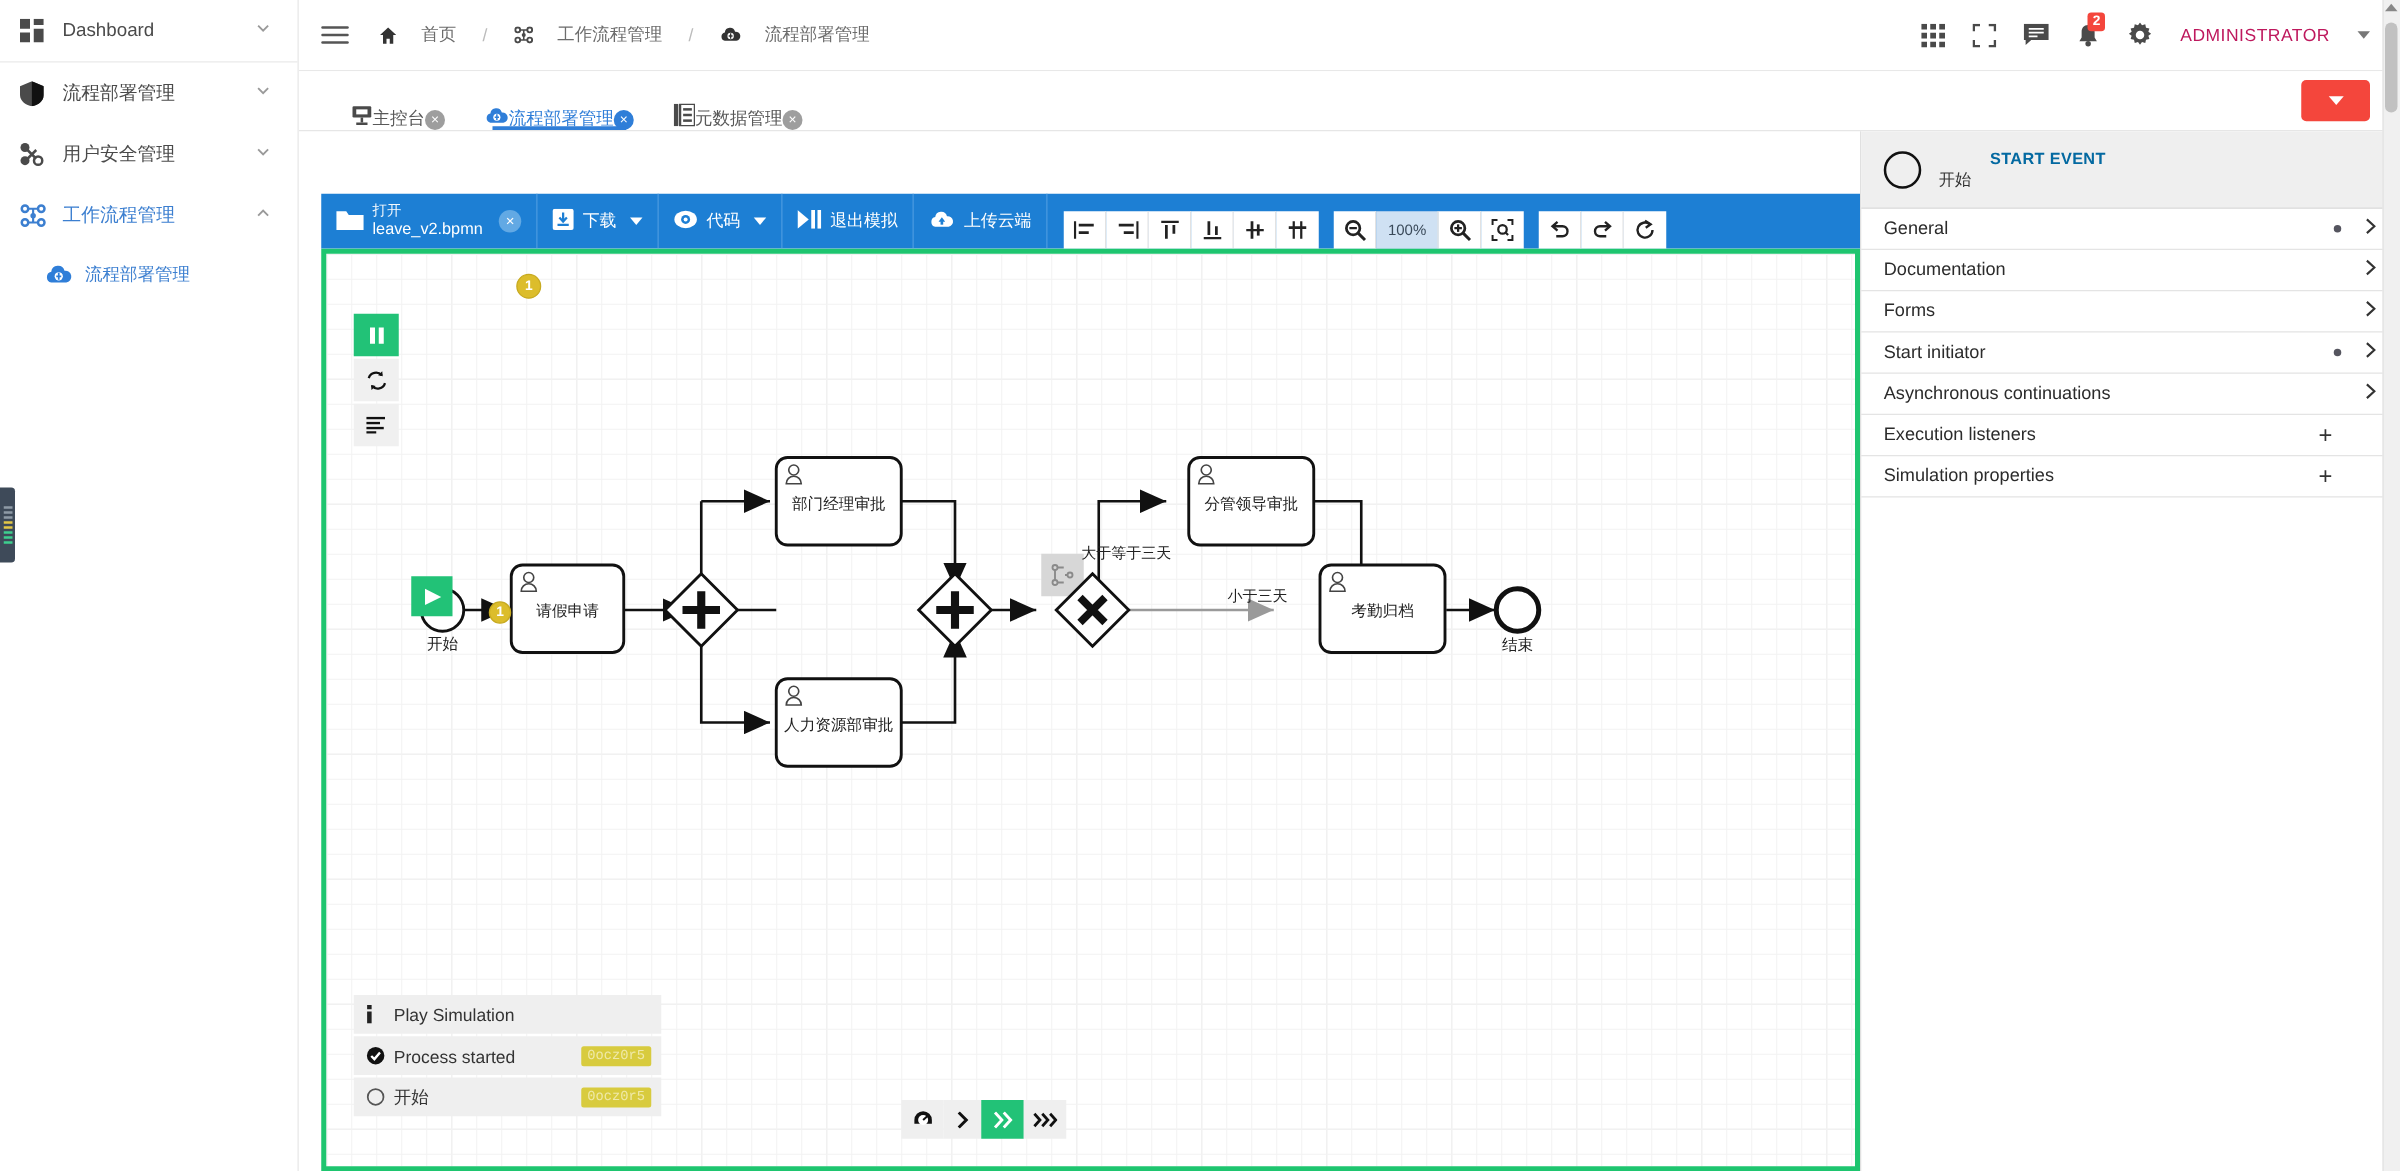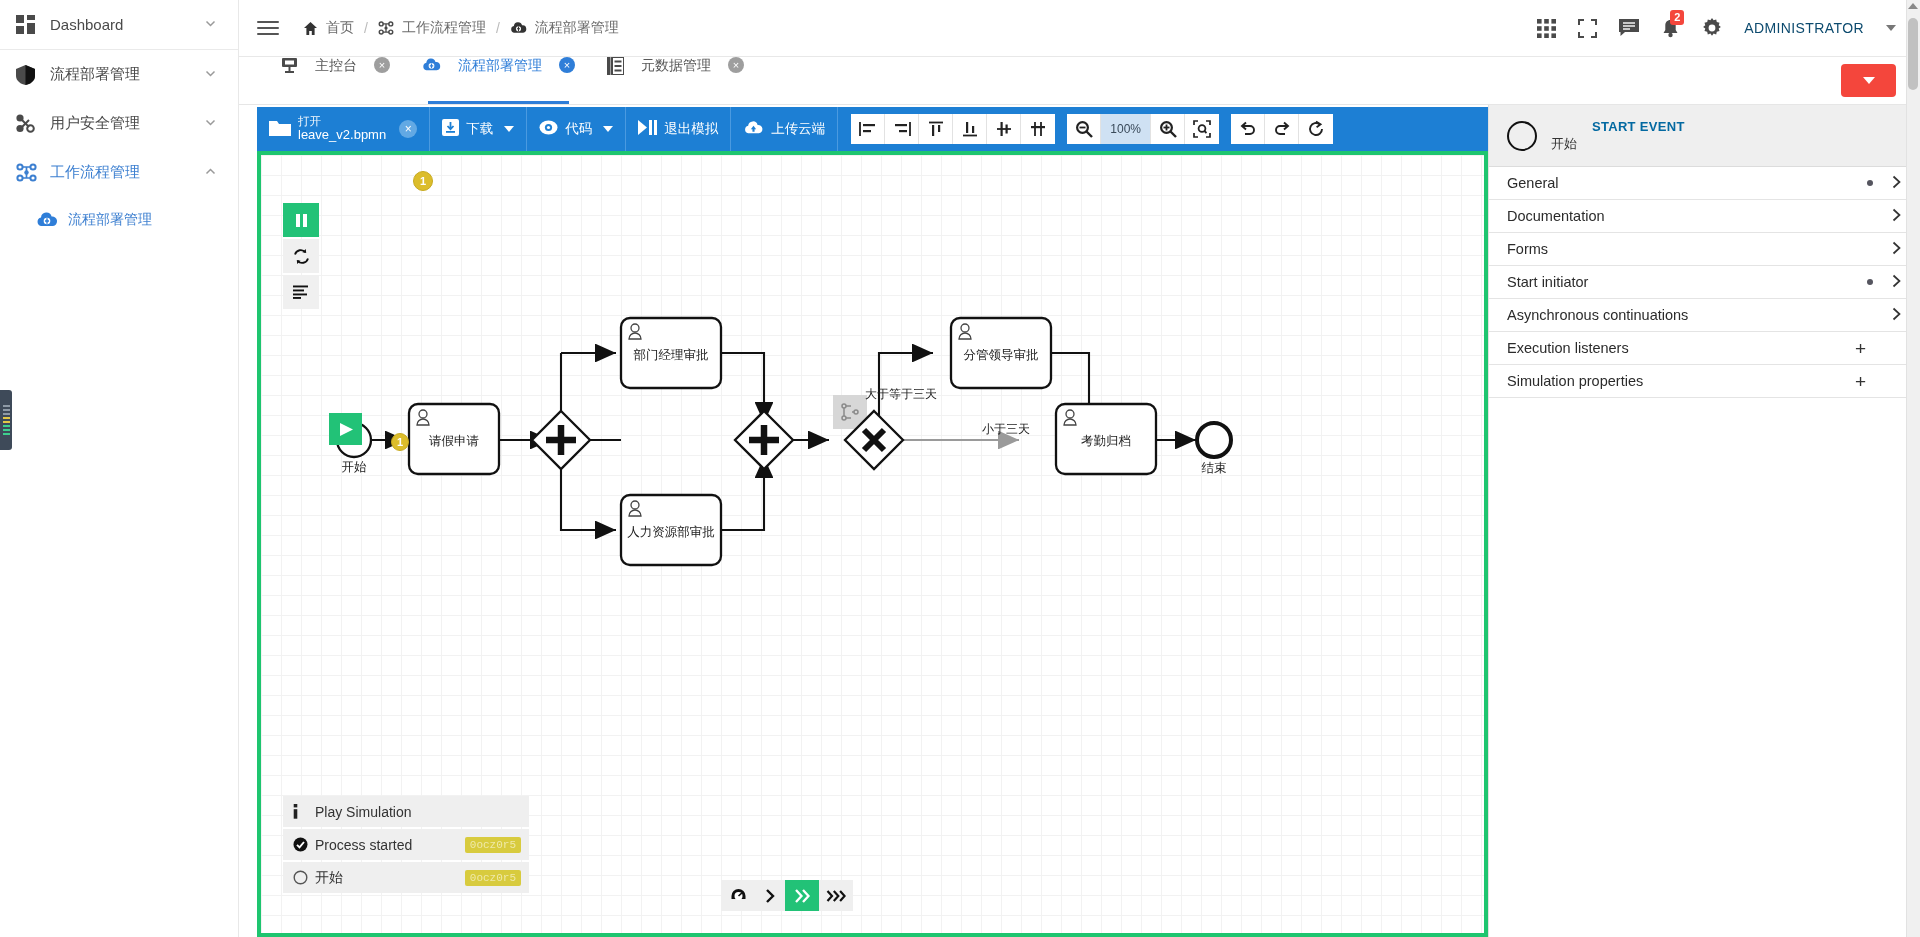--- a/index.html
+++ b/index.html
@@ -50,55 +50,55 @@
   .edge-handle i.g { background:#3ecf8e; }
 
   
   .main { flex:1; display:flex; flex-direction:column; min-width:0; position:relative;}
   .topbar {
     height:57px; display:flex; align-items:center;
     border-bottom:1px solid #e8e8e8; background:#fff; padding:0 14px 0 18px;
   }
   .hamburger { width:22px; display:flex; flex-direction:column; gap:4px; cursor:pointer; margin-right:24px;}
   .hamburger span { display:block; height:2px; background:#555; border-radius:1px; }
-  .crumbs { display:flex; align-items:center; gap:8px; font-size:14px; color:#6c6c6c; }
+  .crumbs { display:flex; align-items:center; gap:19px; font-size:14px; color:#6c6c6c; }
   .crumbs .cicon { color:#4a4a4a; display:flex; align-items:center; }
   .crumbs .sep { color:#bbb; margin:0 2px; }
   .crumbs .c-link { cursor:pointer; }
   .topbar-right { margin-left:auto; display:flex; align-items:center; gap:22px; padding-right:10px;}
   .tb-ico { color:#4a4a4a; cursor:pointer; display:flex; align-items:center; position:relative; }
   .bell-badge {
     position:absolute; top:-9px; left:9px; background:#f4463c; color:#fff;
     font-size:11px; line-height:1; border-radius:3px; padding:2px 4px; font-weight:bold;
   }
-  .user-name { font-size:14px; color:#0c4a6e; letter-spacing:.4px; cursor:pointer;}
+  .user-name { font-size:14px; color:#be185d; letter-spacing:.4px; cursor:pointer;}
   .caret-d { width:0;height:0;border-left:5px solid transparent;border-right:5px solid transparent;border-top:6px solid #777; }
 
   
   .tabrow {
     height:48px; background:#fff; border-bottom:1px solid #e6e6e6;
     display:flex; align-items:center; padding-left:26px; position:relative;
   }
-  .tab { display:flex; align-items:flex-start; gap:17px; padding:0 16px; height:47px; cursor:pointer; font-size:14px; color:#585858; position:relative;}
+  .tab { display:flex; align-items:flex-end; gap:0; padding:0 16px; height:47px; cursor:pointer; font-size:14px; color:#585858; position:relative;}
   .tab.active { color:#2f7ed8; }
   .tab.active:after{ content:""; position:absolute; left:22px; right:22px; bottom:0; height:3px; background:#2f7ed8;}
   .tab .tclose { width:16px;height:16px;border-radius:50%;background:#9e9e9e;color:#fff;display:flex;align-items:center;justify-content:center;font-size:11px; line-height:1;}
   .tab.active .tclose { background:#2f7ed8; }
   .tab-red-btn {
     position:absolute; right:24px; top:7px; width:55px; height:33px; background:#f4463c;
     border-radius:4px; display:flex;align-items:center;justify-content:center;cursor:pointer;
   }
   .tab-red-btn .caret-w { width:0;height:0;border-left:6px solid transparent;border-right:6px solid transparent;border-top:7px solid #fff;}
 
   
   .editor-wrap { flex:1; display:flex; min-height:0; background:#fff; }
   .editor-col { flex:1; display:flex; flex-direction:column; min-width:0; padding:2px 0 0 18px;}
   .bpmn-toolbar {
-    height:44px; background:#1d7fd4; display:flex; align-items:center;
-    color:#fff; font-size:13.5px; user-select:none;
+    height:44px; background:#1d7fd4; display:flex; align-items:flex-end;
+    color:#fff; font-size:13.5px; user-select:none;margin-top:48px;
   }
   .tb-group { display:flex; align-items:center; border-right:1px solid #4a9ae0; }
   .tb-btn { display:flex; align-items:center; gap:7px; padding:0 12px; height:44px; cursor:pointer; }
   .tb-btn .twoline { display:flex; flex-direction:column; line-height:1.15; font-size:13px; }
   .tb-btn .twoline .l1 { font-size:11.5px; opacity:.95;}
   .clear-x { width:18px;height:18px;border-radius:50%;background:#62a9e4;color:#fff;display:flex;align-items:center;justify-content:center;font-size:12px;margin-left:6px;}
   .tb-caret { width:0;height:0;border-left:5px solid transparent;border-right:5px solid transparent;border-top:6px solid #fff; margin-left:4px;}
   .tb-icon-btns { display:flex; align-items:center; padding:0 6px; gap:0; }
   .ibtn {
     width:34px;height:30px;background:#fff;color:#333;display:flex;align-items:center;justify-content:center;

